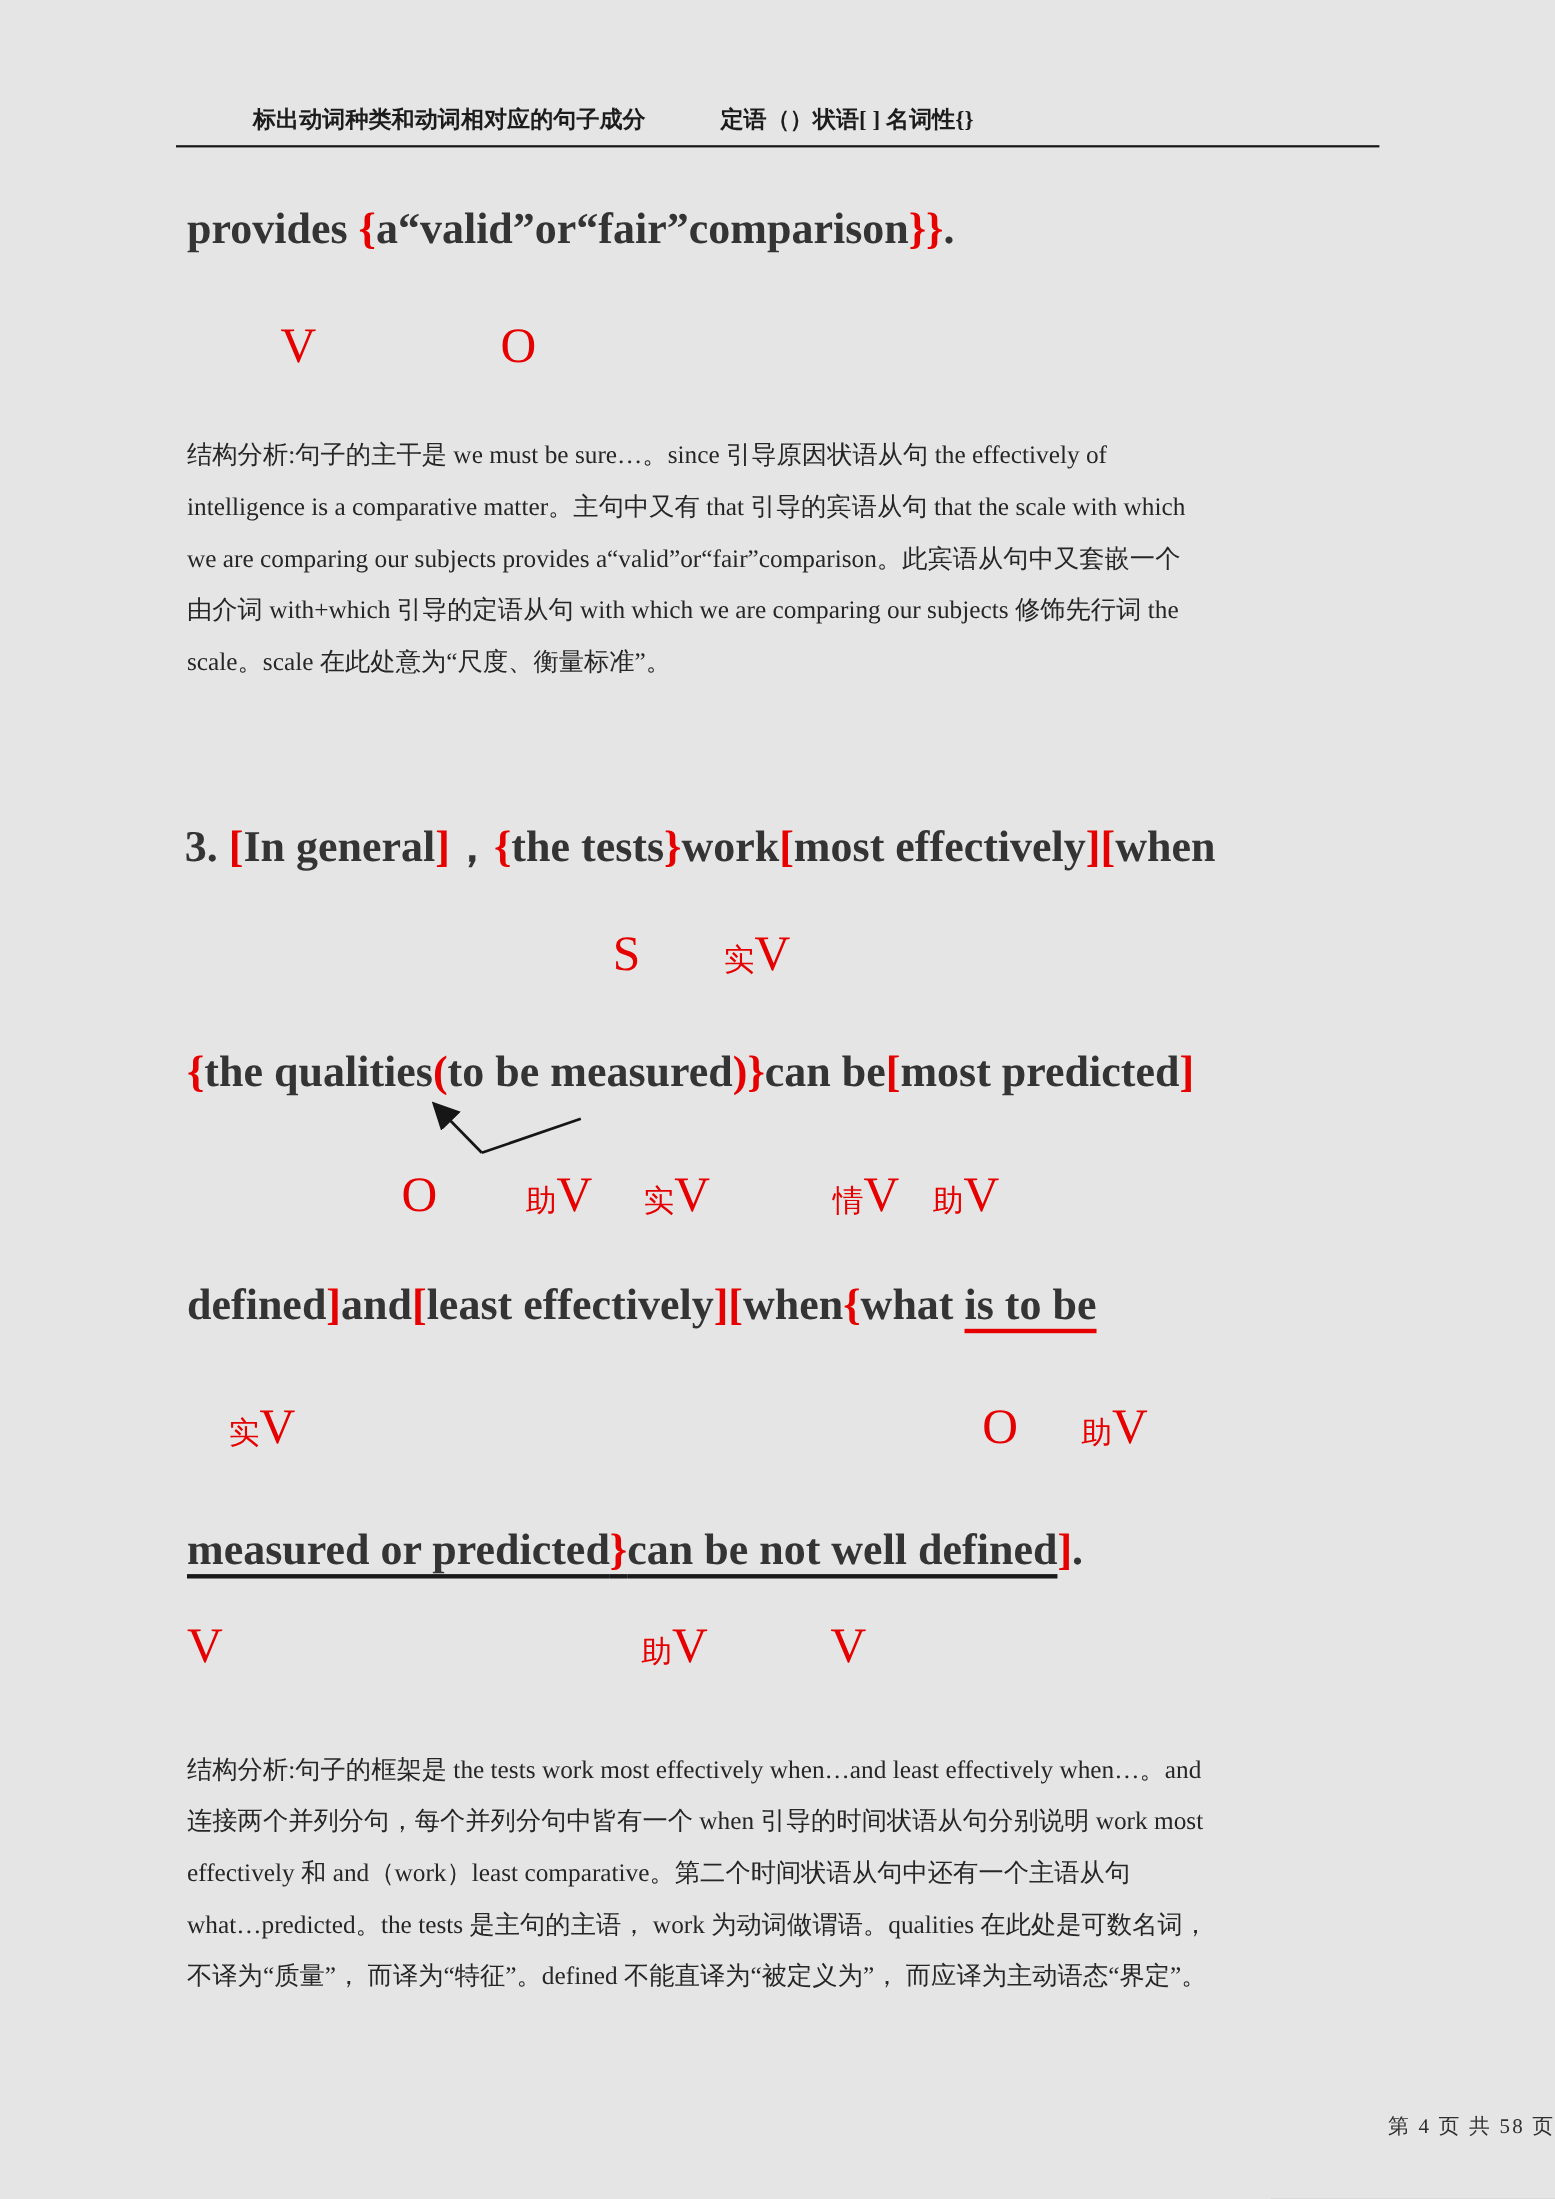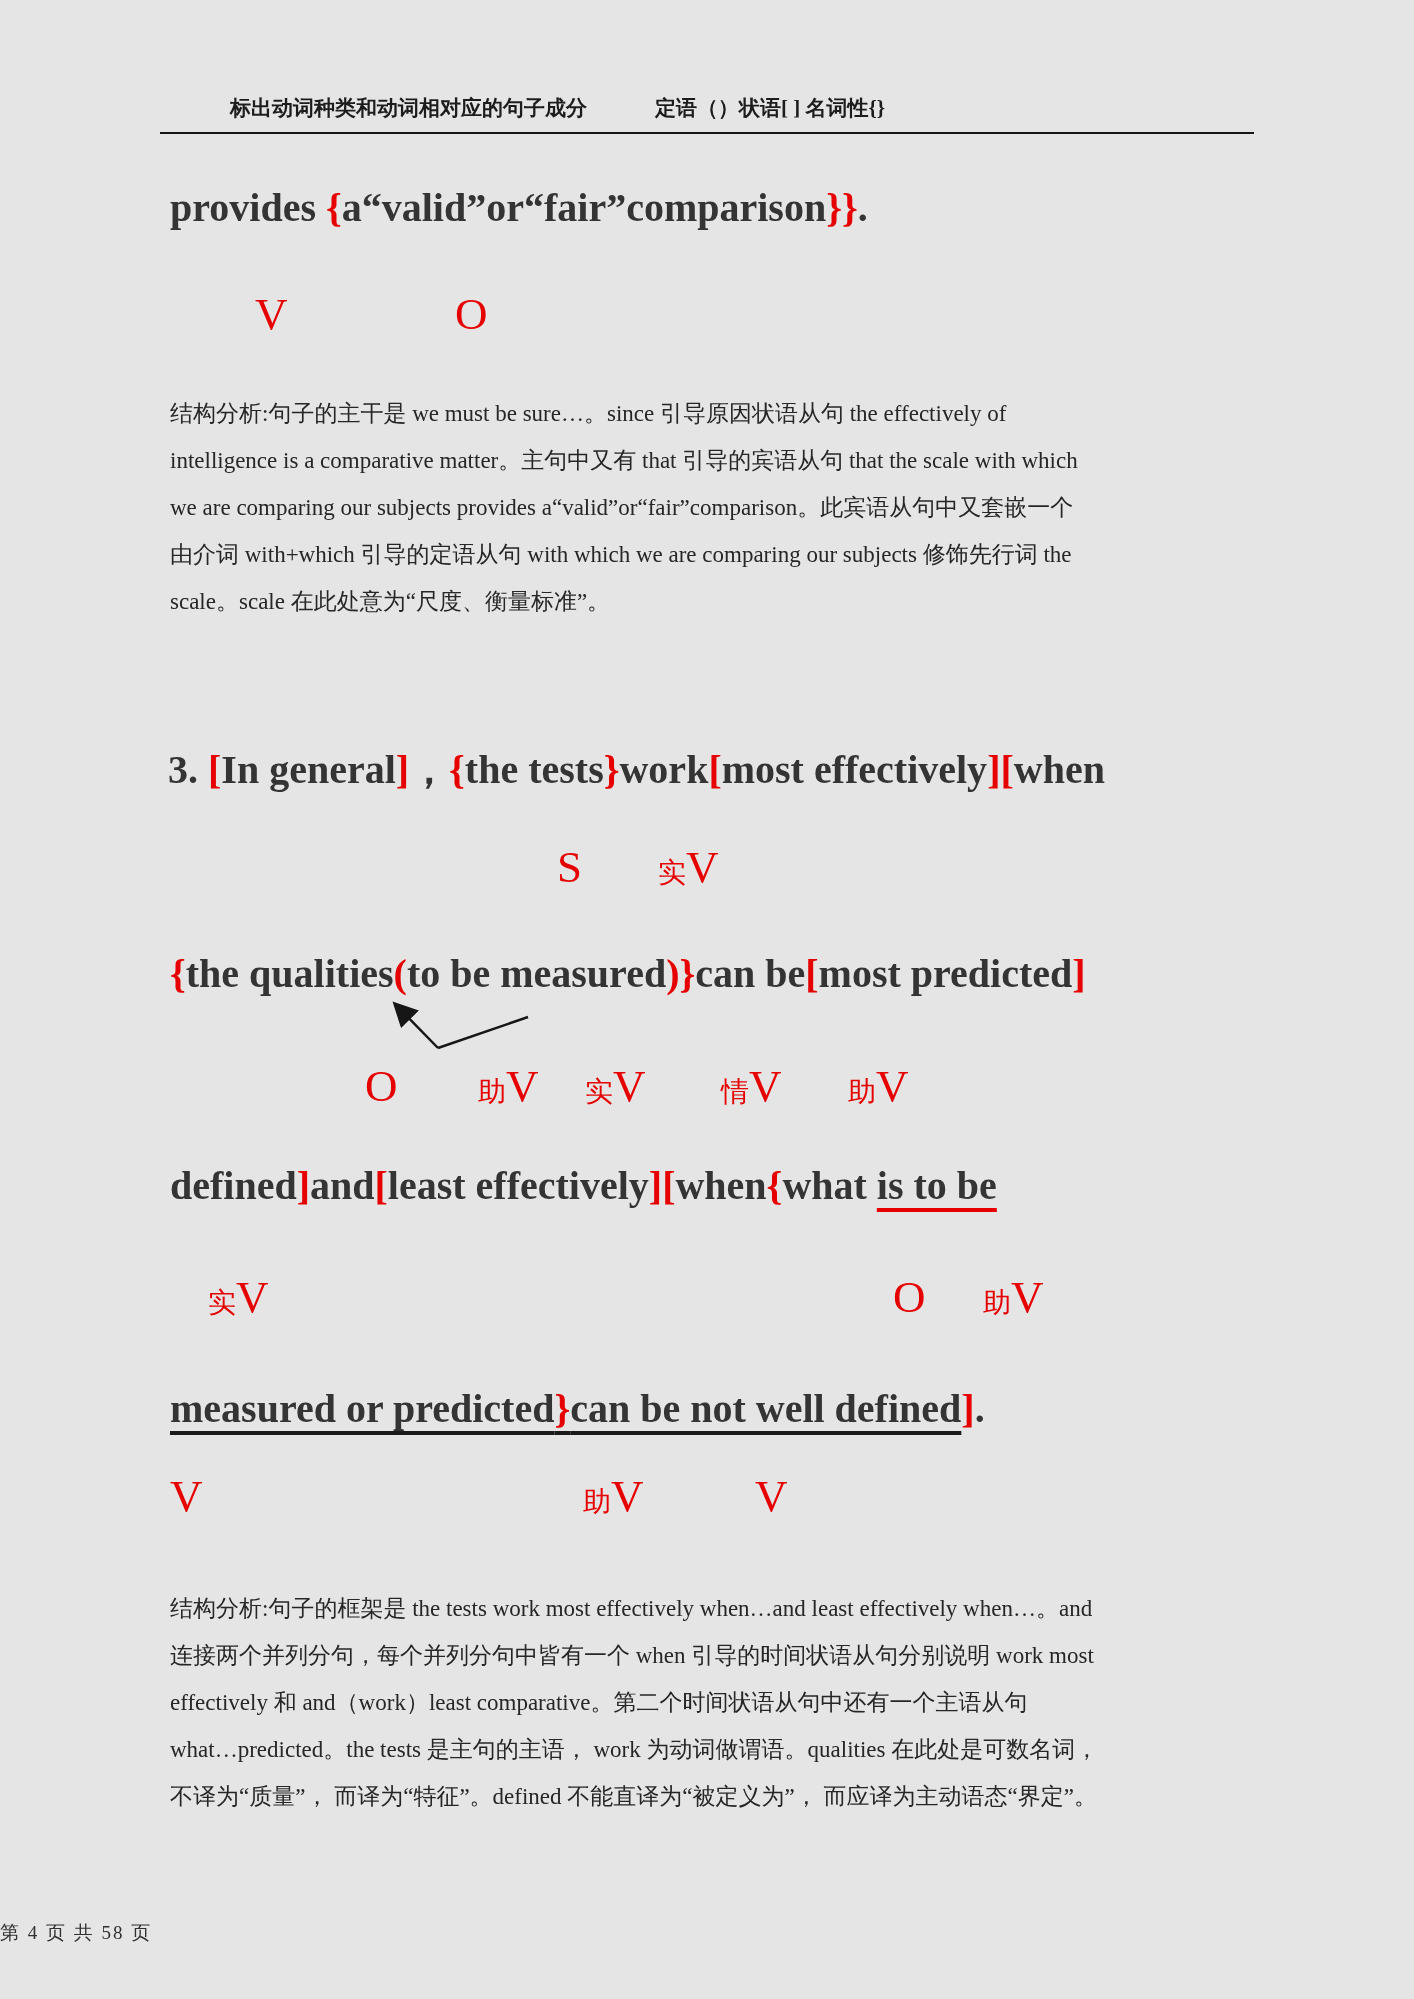--- a/index.html
+++ b/index.html
@@ -41,21 +41,21 @@
     font-size:45px;line-height:1;white-space:nowrap;
   }
   .cjk-small{font-size:28px;}
   .para{
     position:absolute;left:170px;width:1090px;
     font-size:23px;color:#262626;line-height:47px;
   }
   .para .pline{white-space:nowrap;}
   .footer{
     position:absolute;top:1920px;left:0;width:100%;
-    text-align:left;font-size:19px;color:#303030;letter-spacing:2px;
+    text-align:right;font-size:19px;color:#303030;letter-spacing:2px;
   }
   .arrows{position:absolute;left:360px;top:993px;}
 </style>
 </head>
 <body>
 
 <div class="page">
 
   <div class="hdr-text" style="left:230px">标出动词种类和动词相对应的句子成分</div>
   <div class="hdr-text" style="left:655px">定语（）状语[ ] 名词性{}</div>
@@ -92,21 +92,21 @@
       </marker>
     </defs>
     <line x1="78" y1="55" x2="36" y2="12" stroke="#161616" stroke-width="2.5" marker-end="url(#ah)"></line>
     <line x1="78" y1="55" x2="168" y2="24" stroke="#161616" stroke-width="2.5"></line>
   </svg>
 
   <div class="labelrow" style="top:1064px">
     <span class="vlabel" style="left:365px"><span>O</span></span>
     <span class="vlabel" style="left:478px"><span class="cjk-small">助</span><span>V</span></span>
     <span class="vlabel" style="left:585px"><span class="cjk-small">实</span><span>V</span></span>
-    <span class="vlabel" style="left:721px"><span class="cjk-small">情</span><span>V</span></span>
+    <span class="vlabel" style="left:757px"><span class="cjk-small">情</span><span>V</span></span>
     <span class="vlabel" style="left:848px"><span class="cjk-small">助</span><span>V</span></span>
   </div>
 
   <div class="heading" style="top:1162px"><span>defined</span><span style="color: rgb(230, 0, 0);">]</span><span>and</span><span style="color: rgb(230, 0, 0);">[</span><span>least effectively</span><span style="color: rgb(230, 0, 0);">]</span><span style="color: rgb(230, 0, 0);">[</span><span>when</span><span style="color: rgb(230, 0, 0);">{</span><span>what </span><span class="u-seg" style="text-decoration-color: rgb(230, 0, 0);">is to be</span></div>
 
   <div class="labelrow" style="top:1275px">
     <span class="vlabel" style="left:208px"><span class="cjk-small">实</span><span>V</span></span>
     <span class="vlabel" style="left:893px"><span>O</span></span>
     <span class="vlabel" style="left:983px"><span class="cjk-small">助</span><span>V</span></span>
   </div>

